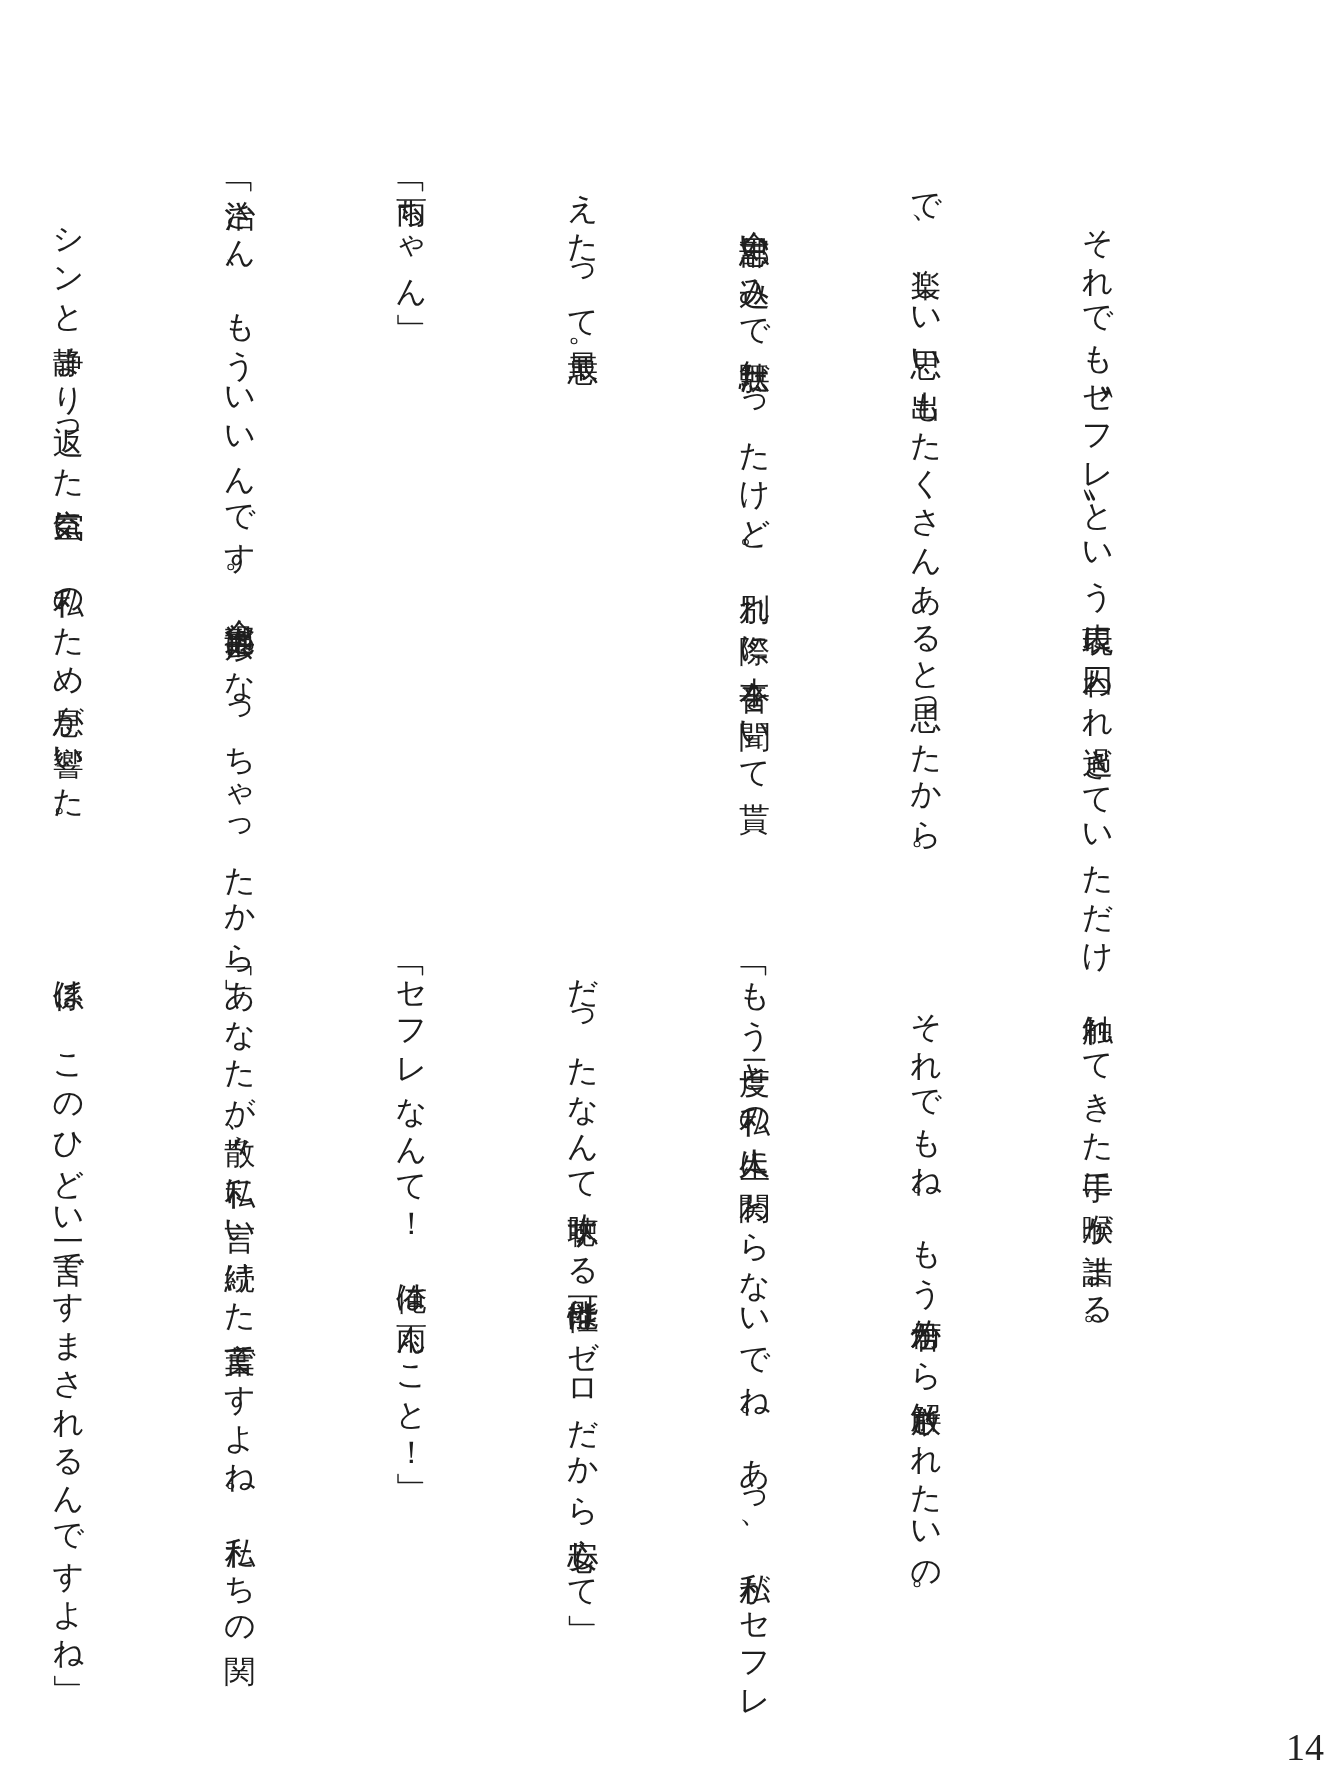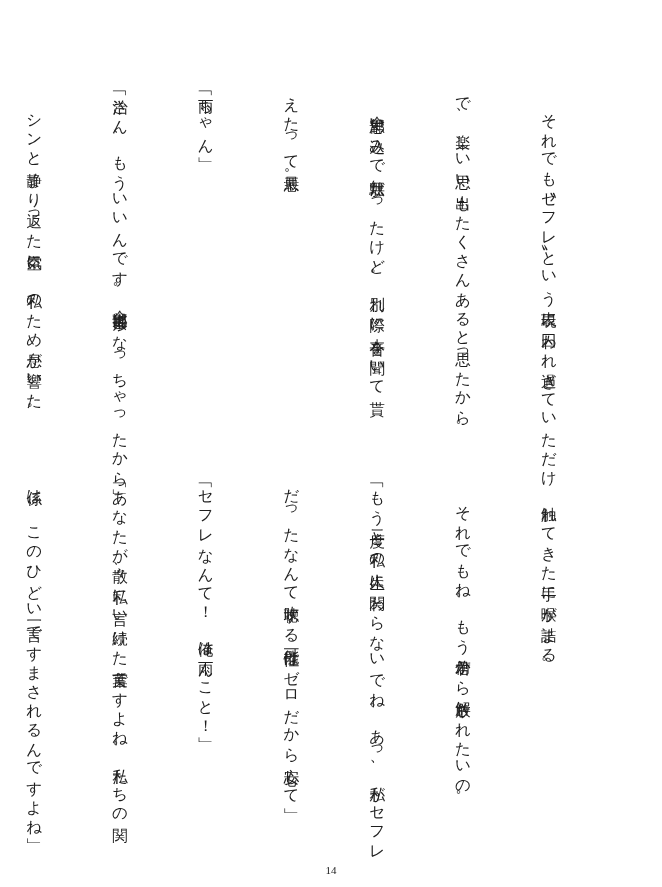--- a/index.html
+++ b/index.html
@@ -40,23 +40,23 @@
       right: 42px;
       top: 478px;
       height: 368px;
       width: 500px;
     }
     .page-number {
       position: absolute;
       top: 864px;
       left: 0;
       width: 662px;
-      text-align: center;
+      text-align: right;
       font-family: "Liberation Serif", "DejaVu Serif", serif;
-      font-size: 11px;
+      font-size: 19px;
       color: #222;
     }
   </style>
 </head>
 <body>
 
 <div id="block-upper" class="text-block">
   <span class="col">　それでも〝セフレ〟という表現に囚われ過ぎていただけ</span>
   <span class="col">で、楽しい思い出もたくさんあると思ったから。</span>
   <span class="col">　全部思い込みで無駄だったけど。別れ際に本音を聞いて貰</span>

